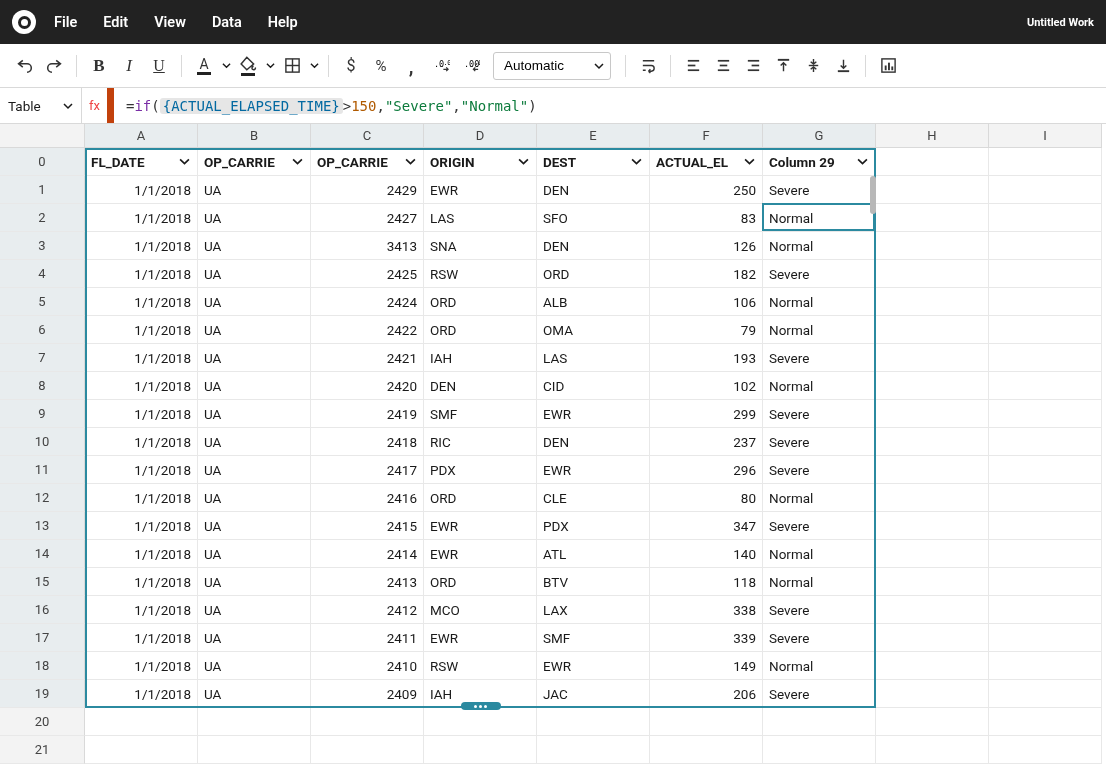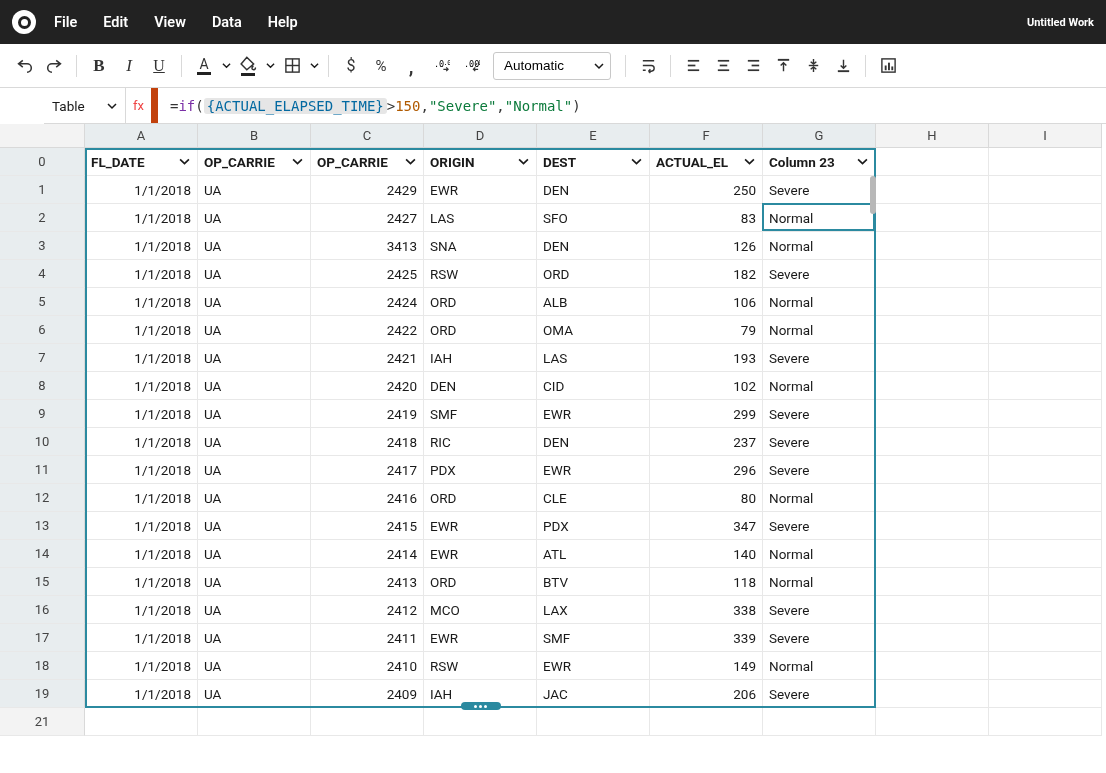--- a/index.html
+++ b/index.html
@@ -19,21 +19,21 @@
 .tb-btn { width: 28px; height: 28px; display: flex; align-items: center; justify-content: center; cursor: pointer; border-radius: 3px; color:#333; }
 .tb-btn svg { width: 17px; height: 17px; }
 .tb-sep { width: 1px; height: 22px; background: #d9d9d9; margin: 0 6px; }
 .tb-caret { width: 12px; display:flex; align-items:center; justify-content:center; cursor:pointer; }
 .tb-caret svg { width:9px; height:9px; }
 .tb-select { height: 28px; border: 1px solid #c8c8c8; border-radius: 3px; padding: 0 24px 0 10px; font-size: 13.5px; background: #fff; appearance: none; position: relative; min-width:118px; }
 .tb-select-wrap { position: relative; display: flex; align-items: center; }
 .tb-select-wrap .sel-caret { position: absolute; right: 7px; pointer-events: none; }
 
 
-.fbar-row { height: 36px; border-bottom: 1px solid #d9d9d9; display: flex; align-items: center; margin-left: 44px; }
+.fbar-row { height: 36px; border-bottom: 1px solid #d9d9d9; display: flex; align-items: center; }
 .namebox { width: 82px; height: 100%; border-right: 1px solid #d9d9d9; display: flex; align-items: center; padding: 0 8px; gap:6px; font-size:13.5px; }
 .namebox-caret { margin-left: auto; }
 .fx { width: 32px; text-align: center; color: #ef4444; font-size: 13px; border-right: 7px solid #c2410c; height:100%; display:flex; align-items:center; justify-content:center;}
 .formula { padding-left: 12px; font-family: ui-monospace, SFMono-Regular, Menlo, Consolas, monospace; font-size: 14px; display: flex; align-items: center; gap:0; }
 .tok-fn { color: #7a2fa6; }
 .tok-br { color: #333; }
 .tok-ref { color: #0369a1; background: #e6e6e6; border-radius:3px; padding:0 3px; }
 .tok-num { color: #b05a00; }
 .tok-str { color: #0b7a3b; }
 .tok-plain { color: #333; }
@@ -360,21 +360,21 @@
             <span class="label">ACTUAL_EL</span>
             <span class="chev">
               <svg width="11" height="11">
                 <use href="#i-caret"></use>
               </svg>
             </span>
           </div>
         </div>
         <div class="cell hdrcell">
           <div class="hdrcell-inner">
-            <span class="label">Column 23</span>
+            <span class="label">Column 29</span>
             <span class="chev">
               <svg width="11" height="11">
                 <use href="#i-caret"></use>
               </svg>
             </span>
           </div>
         </div>
         <div class="cell"></div>
         <div class="cell"></div>
       </div>
@@ -600,20 +600,32 @@
         <div class="cell">UA</div>
         <div class="cell num">2409</div>
         <div class="cell">IAH</div>
         <div class="cell">JAC</div>
         <div class="cell num">206</div>
         <div class="cell">Severe</div>
         <div class="cell"></div>
         <div class="cell"></div>
       </div>
       <div class="body-row">
+        <div class="rowhdr">20</div>
+        <div class="cell num"></div>
+        <div class="cell"></div>
+        <div class="cell num"></div>
+        <div class="cell"></div>
+        <div class="cell"></div>
+        <div class="cell num"></div>
+        <div class="cell"></div>
+        <div class="cell"></div>
+        <div class="cell"></div>
+      </div>
+      <div class="body-row">
         <div class="rowhdr">21</div>
         <div class="cell num"></div>
         <div class="cell"></div>
         <div class="cell num"></div>
         <div class="cell"></div>
         <div class="cell"></div>
         <div class="cell num"></div>
         <div class="cell"></div>
         <div class="cell"></div>
         <div class="cell"></div>

